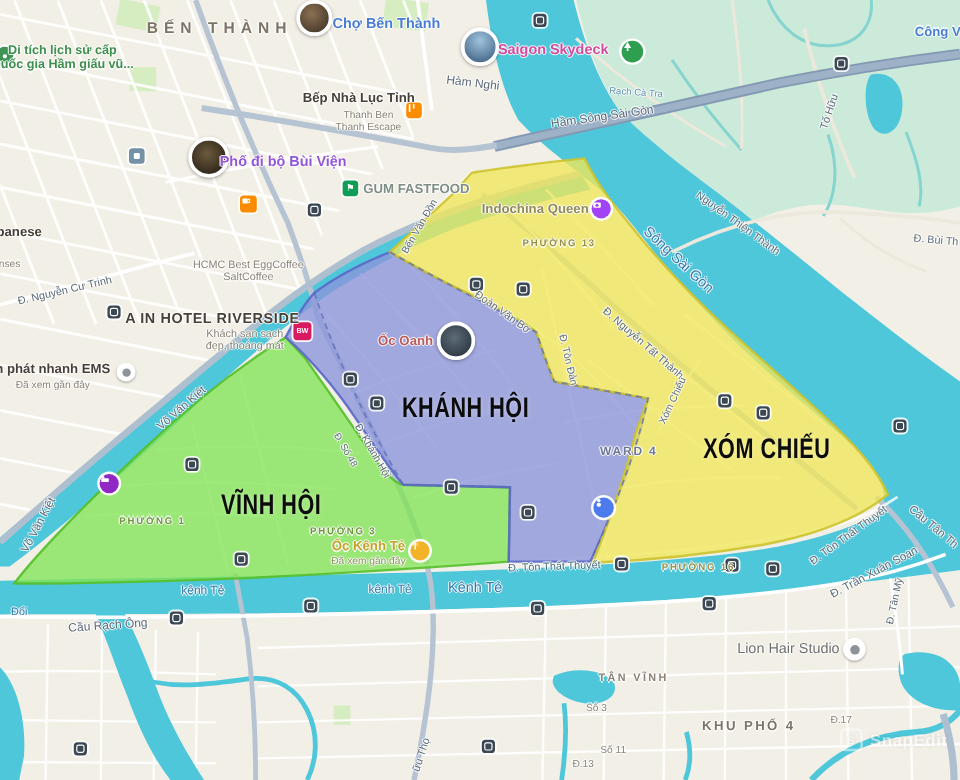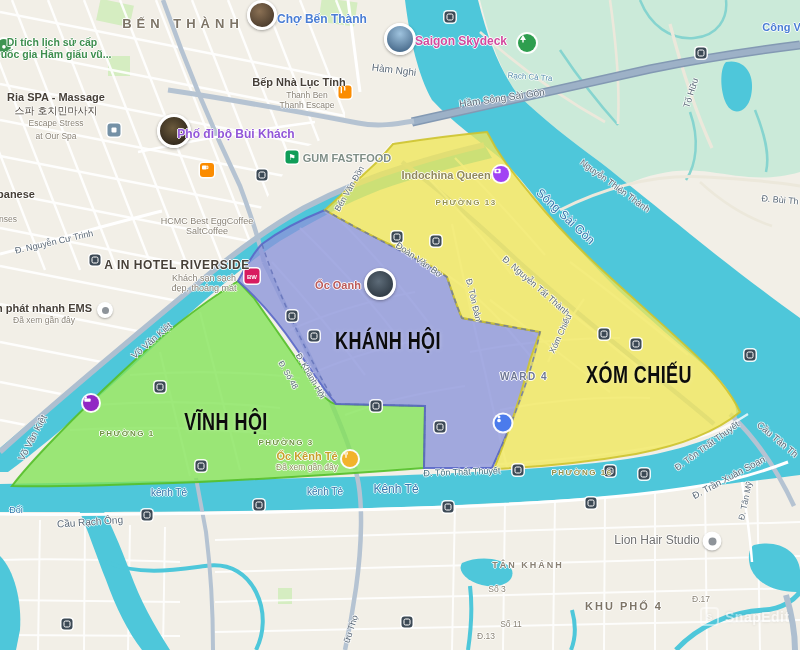--- a/index.html
+++ b/index.html
@@ -355,44 +355,38 @@
   <div class="lbl zone-title" style="left:388px;top:341px;transform:translate(-50%,-50%) scale(.9,1.18);">KHÁNH HỘI</div>
   <div class="lbl zone-title" style="left:226px;top:422px;transform:translate(-50%,-50%) scale(.9,1.18);">VĨNH HỘI</div>
   <div class="lbl zone-title" style="left:639px;top:375px;transform:translate(-50%,-50%) scale(.9,1.18);">XÓM CHIẾU</div>
 
   <div class="lbl area" style="left:183px;top:12px;font-size:13px;letter-spacing:5px;margin-top:12px;">BẾN THÀNH</div>
   <div class="lbl ward" style="left:524px;top:377px;font-size:10px;color:#6e7795;">WARD 4</div>
   <div class="lbl ward" style="left:127px;top:434px;color:#6e9440;">PHƯỜNG 1</div>
   <div class="lbl ward" style="left:286px;top:443px;color:#6e9440;">PHƯỜNG 3</div>
   <div class="lbl ward" style="left:466px;top:203px;color:#95914a;">PHƯỜNG 13</div>
   <div class="lbl ward" style="left:582px;top:429px;color:#95914a;margin-top:44px;">PHƯỜNG 16</div>
-  <div class="lbl area" style="left:528px;top:565px;font-size:9px;letter-spacing:2px;color:#8a8174;">TÂN KHÁNH</div>
+  <div class="lbl area" style="left:528px;top:565px;font-size:9px;letter-spacing:2px;color:#8a8174;">TÂN VĨNH</div>
   <div class="lbl area" style="left:624px;top:606px;font-size:11px;letter-spacing:2px;">KHU PHỐ 4</div>
 
   <div class="lbl" style="left:322px;top:20px;font-size:12px;color:#4a7dd4;font-weight:bold;">Chợ Bến Thành</div>
   <div class="lbl" style="left:461px;top:42px;font-size:12px;color:#d24a9e;font-weight:bold;">Saigon Skydeck</div>
   <div class="lbl" style="left:786px;top:27px;font-size:11px;color:#4a7dd4;font-weight:bold;">Công Viê</div>
   <div class="lbl" style="left:52px;top:48px;font-size:10.5px;color:#3e8e4e;font-weight:bold;">
     <span>Di tích lịch sử cấp</span><br>
     <span>Quốc gia Hầm giấu vũ...</span>
   </div>
   <div class="lbl" style="left:16px;top:194px;font-size:11px;color:#474038;font-weight:bold;">panese</div>
   <div class="lbl sub" style="left:8px;top:220px;font-size:8.5px;">nses</div>
-  <div class="lbl poi" style="left:56px;top:116px;">
-    <span>Ria SPA - Massage</span><br>
-    <span style="font-weight:normal;font-size:10px;">스파 호치민마사지</span><br>
-    <span class="sub" style="font-size:8.5px;">Escape Stress</span><br>
-    <span class="sub" style="font-size:8.5px;">at Our Spa</span>
-  </div>
   <div class="lbl poi" style="left:284px;top:82px;margin-left:15px;">Bếp Nhà Lục Tỉnh</div>
   <div class="lbl sub" style="left:307px;top:101px;font-size:8.5px;">
     <span>Thanh Ben</span><br>
     <span>Thanh Escape</span>
   </div>
-  <div class="lbl" style="left:236px;top:135px;font-size:12px;color:#9257d8;font-weight:bold;">Phố đi bộ Bùi Khách</div>
+  <div class="lbl" style="left:236px;top:135px;font-size:12px;color:#9257d8;font-weight:bold;">Phố đi bộ Bùi Viện</div>
   <div class="lbl" style="left:347px;top:158px;font-size:11px;color:#7f8e86;font-weight:bold;">GUM FASTFOOD</div>
   <div class="lbl sub" style="left:207px;top:226px;font-size:9px;">
     <span>HCMC Best EggCoffee</span><br>
     <span>SaltCoffee</span>
   </div>
   <div class="lbl poi" style="left:177px;top:266px;font-size:12px;letter-spacing:.5px;">A IN HOTEL RIVERSIDE</div>
   <div class="lbl sub" style="left:204px;top:283px;font-size:9px;">
     <span>Khách sạn sạch</span><br>
     <span>đẹp, thoáng mát</span>
   </div>

